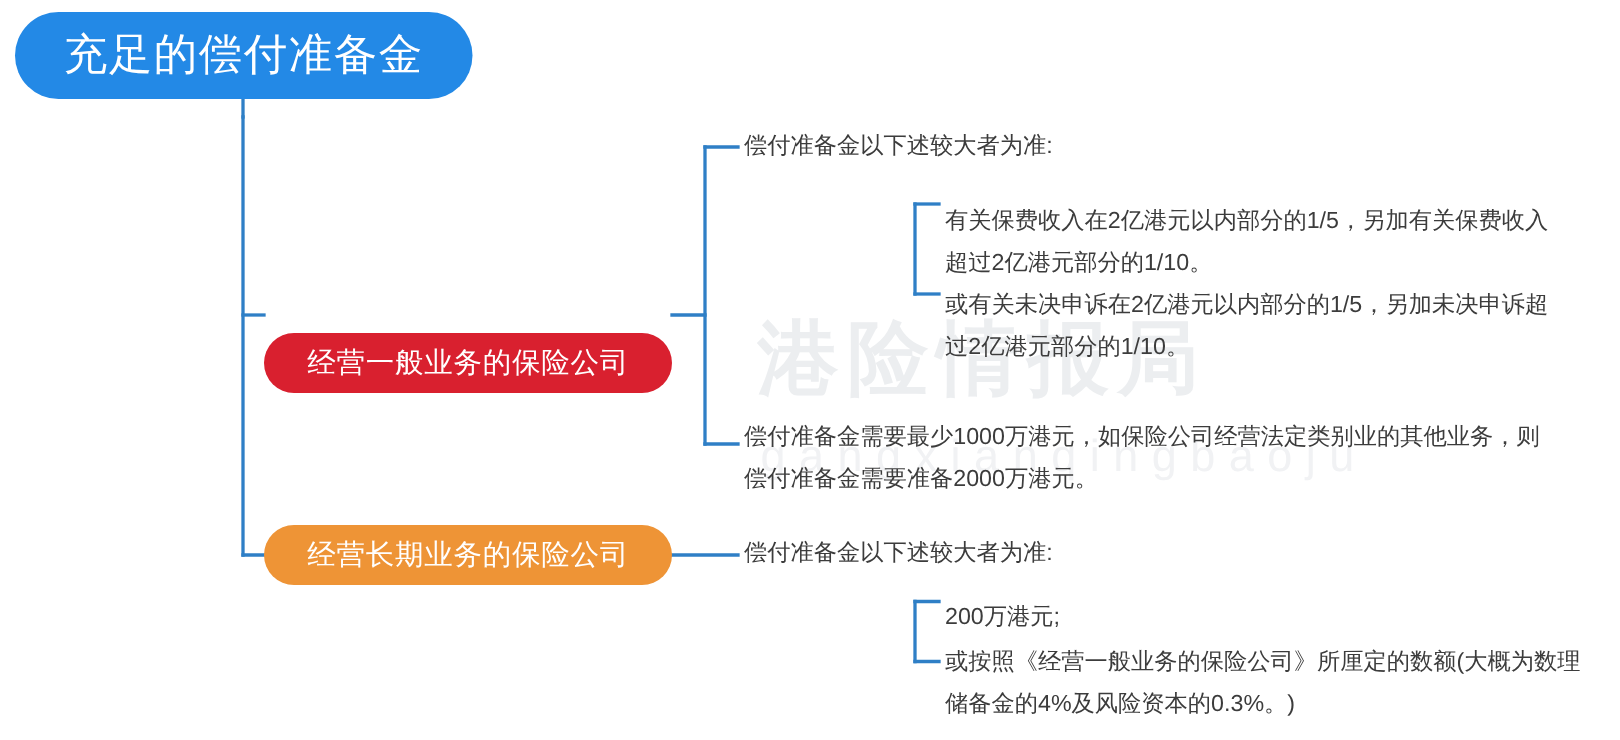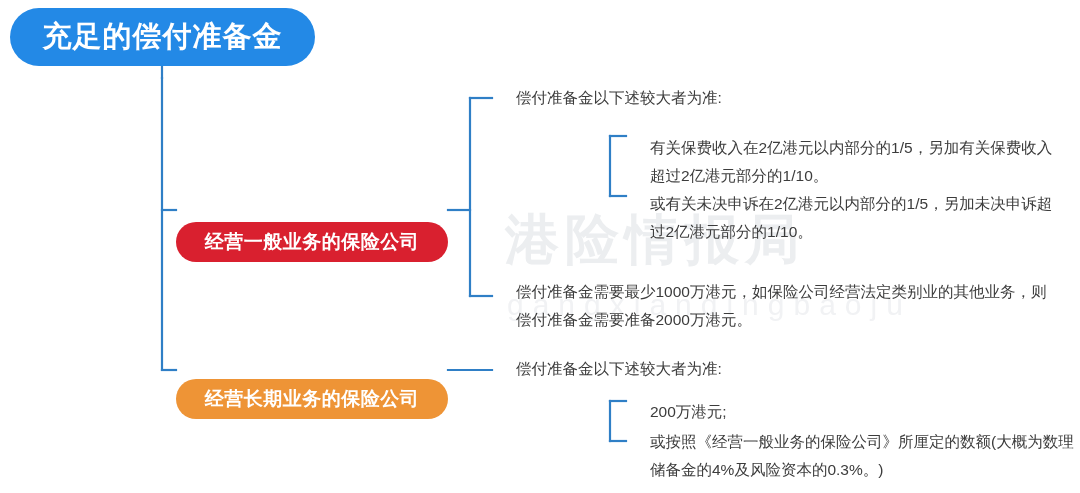--- a/index.html
+++ b/index.html
@@ -60,21 +60,21 @@
     height: 493px;
   }
 
   
   .node {
     position: absolute;
     display: flex;
     align-items: center;
     justify-content: center;
     color: #ffffff;
-    font-weight: bold;
+    font-weight: normal;
     white-space: nowrap;
     box-sizing: border-box;
   }
   .node-root {
     left: 10px;
     top: 8px;
     width: 305px;
     height: 58px;
     border-radius: 29px;
     background: #2389e6;
@@ -94,31 +94,29 @@
   }
   .node-orange {
     left: 176px;
     top: 350px;
     width: 272px;
     height: 40px;
     border-radius: 20px;
     background: #ee9436;
     font-size: 19px;
     letter-spacing: 0.5px;
-    margin-top: 29px;
   }
 
   
   .leaf {
     position: absolute;
     color: #3c3c3c;
     font-size: 15.5px;
     line-height: 28px;
     white-space: pre-line;
-    margin-left: 20px;
   }
   .leaf-a { left: 496px; top: 84px;  width: 420px; }
   .leaf-b { left: 630px; top: 134px; width: 440px; }
   .leaf-c { left: 630px; top: 190px; width: 440px; }
   .leaf-d { left: 496px; top: 278px; width: 575px; }
   .leaf-e { left: 496px; top: 355px; width: 420px; }
   .leaf-f { left: 630px; top: 398px; width: 440px; }
   .leaf-g { left: 630px; top: 428px; width: 440px; }
 </style>
 </head>

